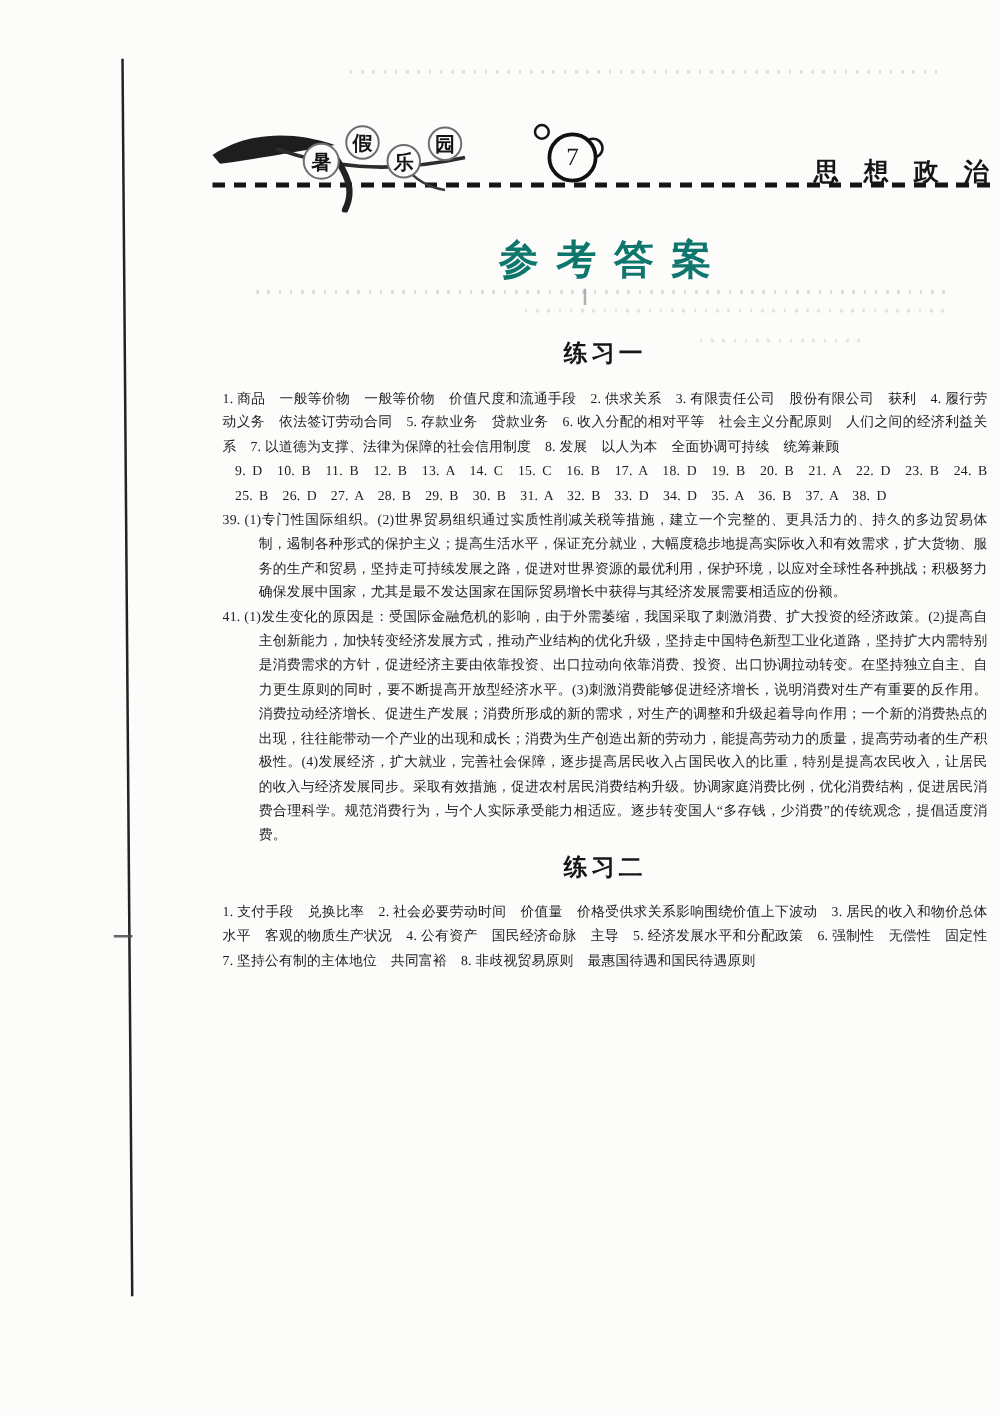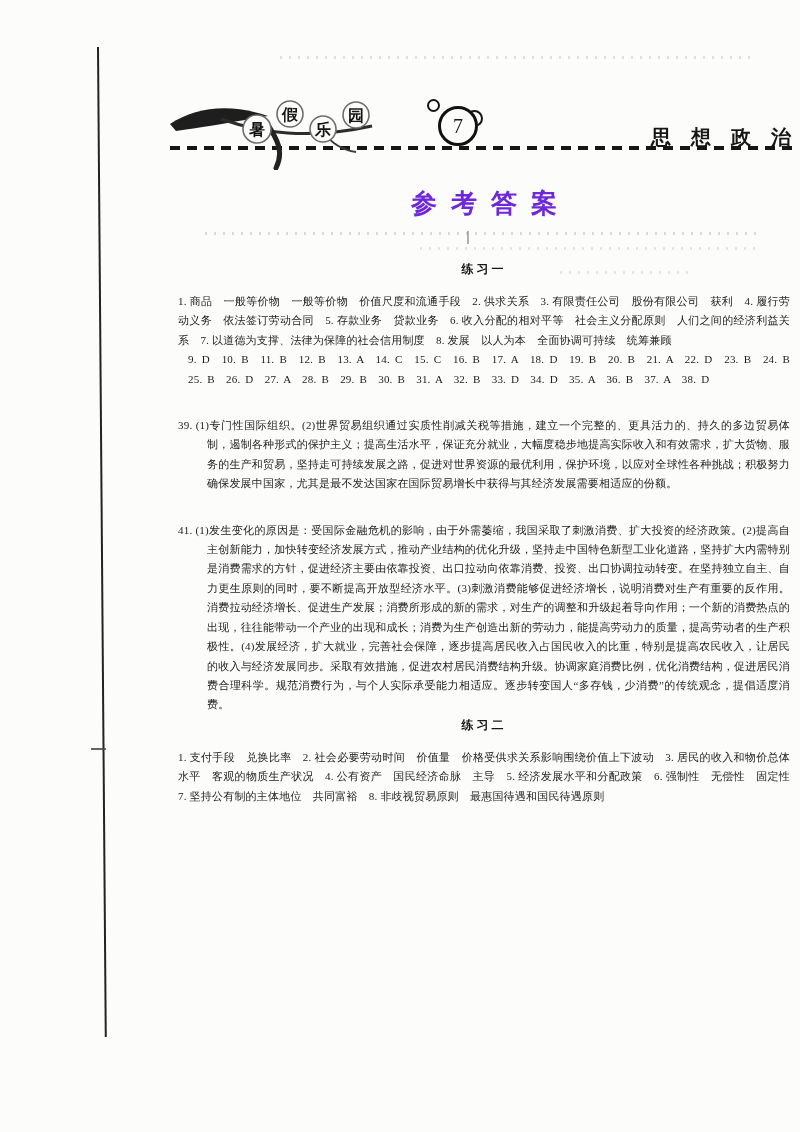--- a/index.html
+++ b/index.html
@@ -31,32 +31,32 @@
   .bell{position:absolute;border-radius:50%;background:#fcfcfa;z-index:2;}
   .bell-left{left:427px;top:99px;width:9px;height:9px;border:2px solid #151515;}
   .bell-right{left:466px;top:110px;width:13px;height:13px;border:2.5px solid #151515;}
   .subject{
     position:absolute;left:628px;top:124px;font-size:20px;font-weight:600;
     letter-spacing:20px;color:#161616;white-space:nowrap;margin-left:23px;
   }
   
   .content{position:absolute;left:178px;top:186px;width:612px;}
   .doc-title{
-    margin:0 0 40px 0;text-align:center;font-size:26px;font-weight:bold;
-    letter-spacing:14px;text-indent:14px;color:#6d28d9;
+    margin:0 0 40px 0;text-align:center;font-size:32px;font-weight:bold;
+    letter-spacing:14px;text-indent:14px;color:#0f766e;
   }
   .section-heading{
-    margin:2px 0 14px 0;text-align:center;font-size:12px;font-weight:bold;
+    margin:2px 0 14px 0;text-align:center;font-size:19px;font-weight:bold;
     letter-spacing:3px;color:#161616;
   }
   .para{
     margin:0;font-size:11px;line-height:19.4px;text-align:justify;
     letter-spacing:.2px;color:#1c1c1c;
   }
-  .para.hang{padding-left:29px;text-indent:-29px;margin-top:27px;}
+  .para.hang{padding-left:29px;text-indent:-29px;}
   .para.mc{word-spacing:2px;margin-left:10px;}
   
   .noise{
     position:absolute;height:3px;opacity:.3;filter:blur(.4px);
     background:repeating-linear-gradient(90deg,#8f8f8f 0 2px,rgba(0,0,0,0) 2px 9px);
   }
   .noise-a{left:280px;top:56px;width:470px;opacity:.25;}
   .noise-b{left:205px;top:232px;width:555px;}
   .noise-d{left:420px;top:247px;width:340px;opacity:.22;}
   .noise-e{left:560px;top:271px;width:130px;opacity:.2;}

